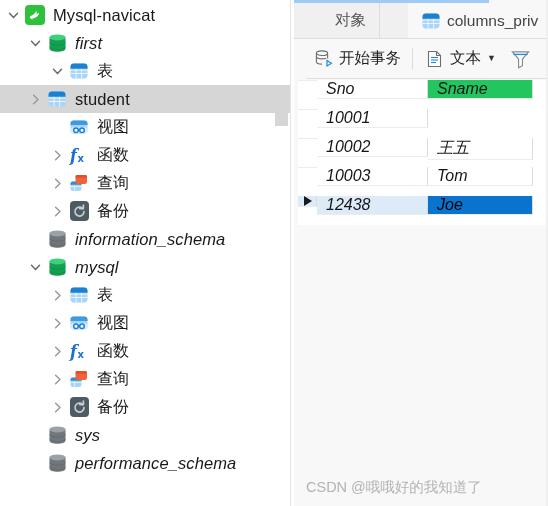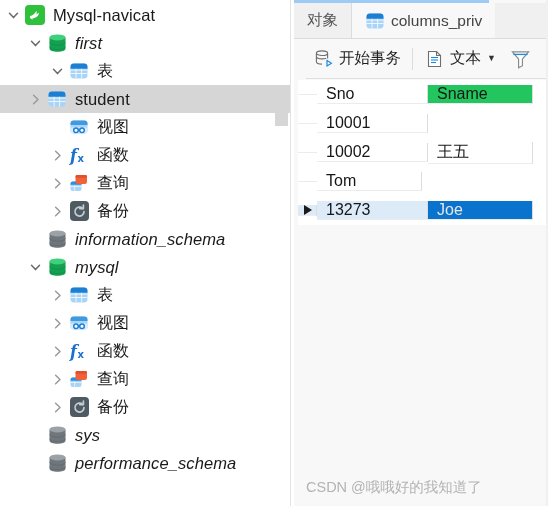--- a/index.html
+++ b/index.html
@@ -129,20 +129,21 @@
   }
   .tab {
     display: flex; align-items: center;
     padding: 0 13px;
     font-size: 15.5px;
     color: #555555;
     border-right: 1px solid #dcdcdc;
     background: #f0f0f0;
     cursor: default;
     white-space: nowrap;
+    margin-left: 28px;
   }
   .tab.active {
     background: #f8f8f8;
     color: #444444;
     border-right: none;
   }
   .tab .tab-icon {
     width: 19px; height: 19px;
     margin-right: 7px;
     flex: 0 0 19px;
@@ -183,21 +184,22 @@
 
   
   #grid {
     position: absolute; left: 4px; top: 80px;
     width: 250px;
     background: #ffffff;
   }
   .grid-row {
     display: flex;
     height: 29px;
-    align-items: center;
+    align-items: flex-start;
+    font-style: italic;
   }
   .cell-indicator {
     width: 19px;
     flex: 0 0 19px;
     border-right: 1px solid #dcdcdc;
     border-bottom: 1px solid #ececec;
     background: #ffffff;
     display: flex; align-items: center; justify-content: center;
   }
   .cell {
@@ -213,21 +215,21 @@
   }
   .col-sno { width: 111px; flex: 0 0 111px; }
   .col-sname { width: 105px; flex: 0 0 105px; }
   .header-row .cell { background: #ffffff; color: #161616; }
   .header-row .cell.col-sname { background: #22c55e; }
   .header-row .cell-indicator { background: #ffffff; }
   .row-selected .cell { background: #ddebf9; }
   .row-selected .cell-indicator { background: #ddebf9; }
   .cell.cell-active {
     background: #0a73cd !important;
-    color: #e5e5e5;
+    color: #000000;
   }
   .tri {
     width: 0; height: 0;
     border-left: 8px solid #1a1a1a;
     border-top: 5.5px solid transparent;
     border-bottom: 5.5px solid transparent;
     margin-left: 2px;
   }
 
   
@@ -598,27 +600,28 @@
           <div class="cell-indicator"></div>
           <div class="cell col-sno">10001</div>
         </div>
         <div class="grid-row">
           <div class="cell-indicator"></div>
           <div class="cell col-sno">10002</div>
           <div class="cell col-sname">王五</div>
         </div>
         <div class="grid-row">
           <div class="cell-indicator"></div>
+          <div class="cell col-sno">10003</div>
           <div class="cell col-sname">Tom</div>
         </div>
         <div class="grid-row row-selected">
           <div class="cell-indicator">
             <div class="tri"></div>
           </div>
-          <div class="cell col-sno">13273</div>
+          <div class="cell col-sno">12438</div>
           <div class="cell col-sname cell-active">Joe</div>
         </div>
       </div>
 
     <div id="watermark">CSDN @哦哦好的我知道了</div>
     <div id="right-edge"></div>
   </div>
 </div>
 
 </body></html>

